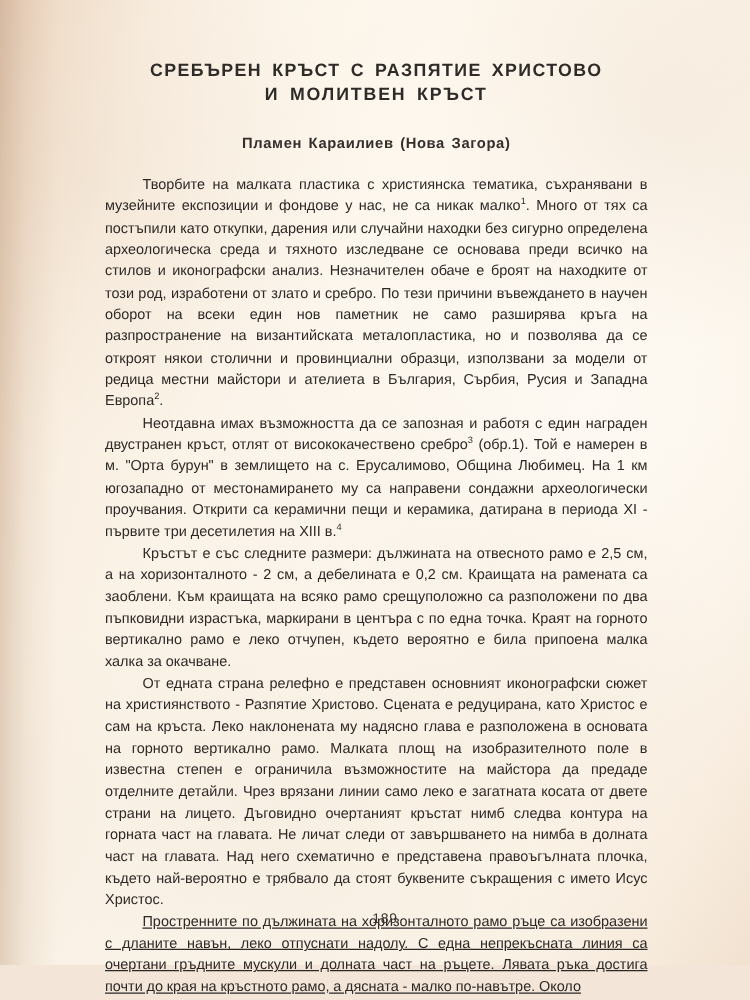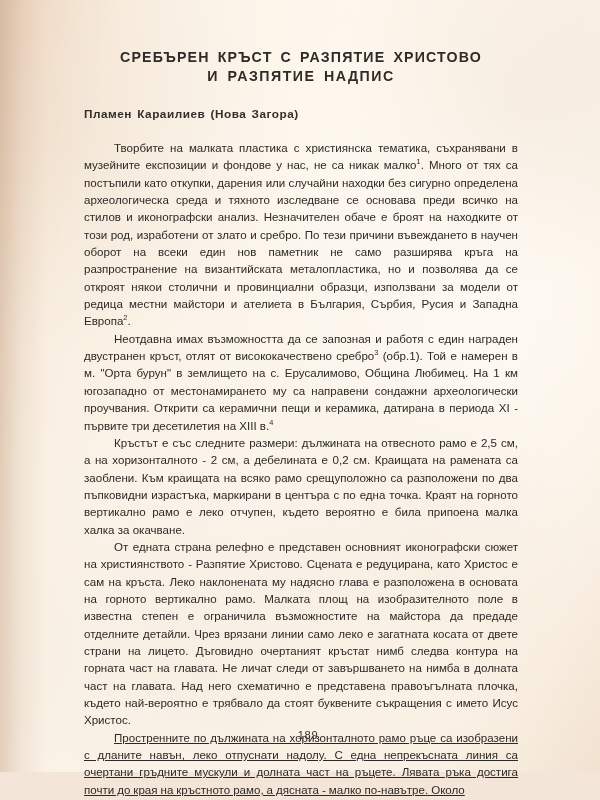--- a/index.html
+++ b/index.html
@@ -87,20 +87,21 @@
     white-space: nowrap;
   }
   #article-title .title-line-2 {
     letter-spacing: 1.5px;
   }
 
   
   #article-byline {
     margin: 0;
     padding-top: 21px;
+    text-align: center;
     font-family: "Liberation Sans", sans-serif;
     font-weight: bold;
     font-size: 11.8px;
     letter-spacing: 0.5px;
     word-spacing: 1.5px;
     color: #342f2b;
   }
 
   
   #article-body {
@@ -143,21 +144,21 @@
 </style>
 </head>
 <body>
 
 <div id="page-sheet">
 
   <div id="content-column">
 
     <h1 id="article-title">
       <span class="title-line title-line-1">СРЕБЪРЕН КРЪСТ С РАЗПЯТИЕ ХРИСТОВО</span>
-      <span class="title-line title-line-2">И РАЗПЯТИЕ НАДПИС</span>
+      <span class="title-line title-line-2">И МОЛИТВЕН КРЪСТ</span>
     </h1>
 
     <div id="article-byline">Пламен Караилиев (Нова Загора)</div>
 
     <div id="article-body">
 
       <p class="body-paragraph">
         <span>Творбите на малката пластика с християнска тематика, съхранявани в музейните експозиции и фондове у нас, не са никак малко</span><span class="footnote-ref">1</span><span>. Много от тях са постъпили като откупки, дарения или случайни находки без сигурно определена археологическа среда и тяхното изследване се основава преди всичко на стилов и иконографски анализ. Незначителен обаче е броят на находките от този род, изработени от злато и сребро. По тези причини въвеждането в научен оборот на всеки един нов паметник не само разширява кръга на разпространение на византийската металопластика, но и позволява да се откроят някои столични и провинциални образци, използвани за модели от редица местни майстори и ателиета в България, Сърбия, Русия и Западна Европа</span><span class="footnote-ref">2</span><span>.</span>
       </p>
 

